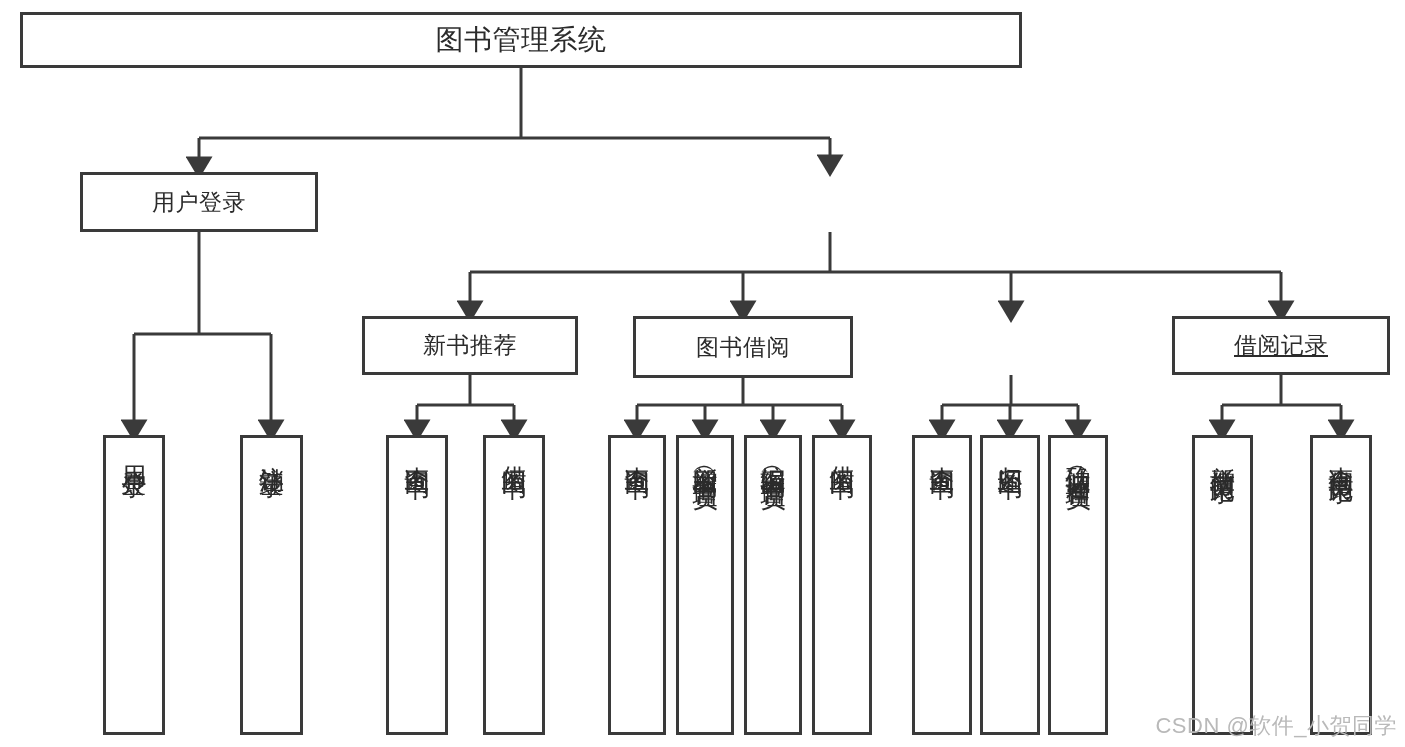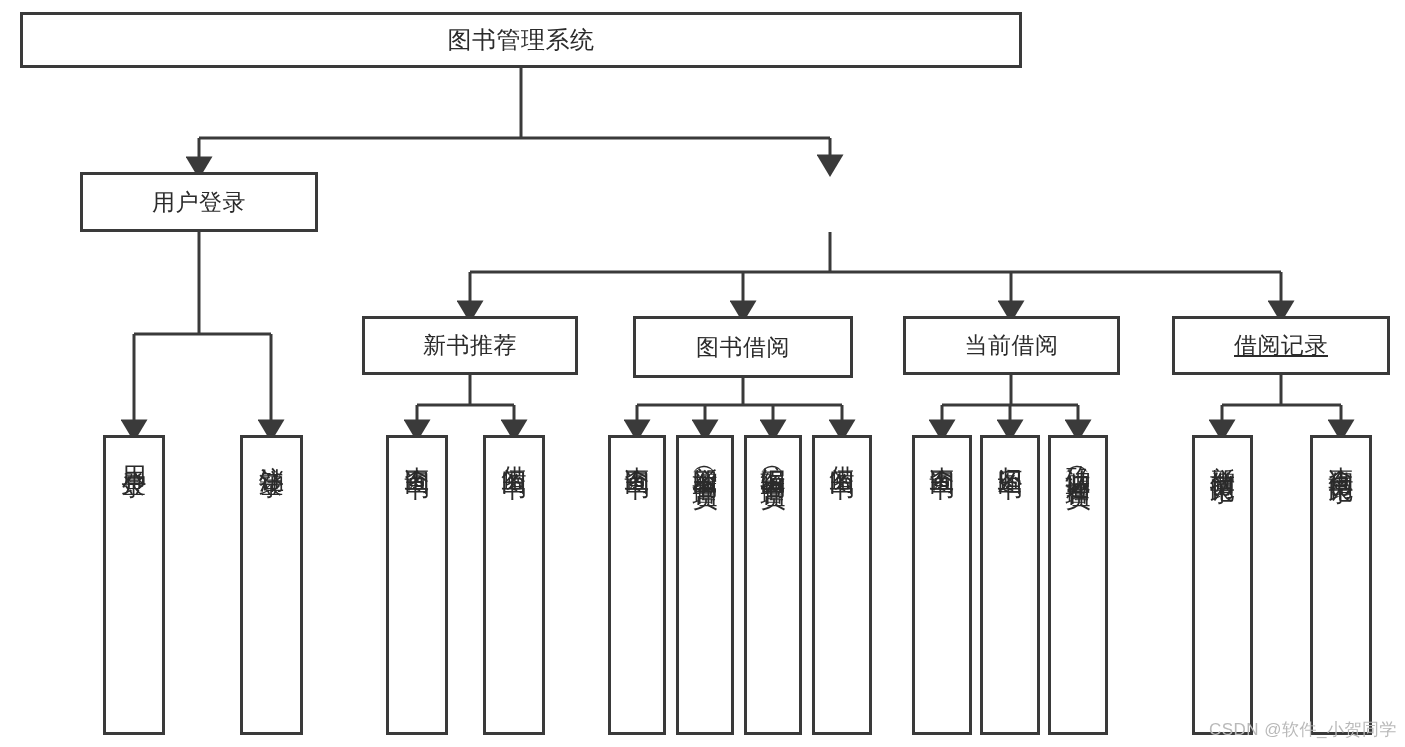--- a/index.html
+++ b/index.html
@@ -49,26 +49,26 @@
     align-items: flex-start;
     padding-top: 8px;
   }
   .node.vertical .label {
     writing-mode: vertical-rl;
     text-orientation: upright;
     font-size: 25px;
     letter-spacing: 3px;
     line-height: 1;
   }
-  .node.root .label { font-size: 24px; }
+  .node.root .label { font-size: 28px; }
   .watermark {
     position: absolute;
     right: 8px;
     bottom: 6px;
-    font-size: 17px;
+    font-size: 22px;
     color: #b9b9b9;
     white-space: nowrap;
     letter-spacing: 0.5px;
   }
 </style>
 </head>
 <body>
 
 <div id="canvas">
 
@@ -129,23 +129,20 @@
   <div class="node horizontal" style="left:80px; top:172px; width:238px; height:60px;">
     <span class="label">用户登录</span>
   </div>
 
   <div class="node horizontal" style="left:362px; top:316px; width:216px; height:59px;justify-content:center;">
     <span class="label">新书推荐</span>
   </div>
   <div class="node horizontal" style="left:633px; top:316px; width:220px; height:62px;align-items:center;">
     <span class="label">图书借阅</span>
   </div>
-  <div class="node horizontal" style="left:903px; top:316px; width:217px; height:59px;">
-    <span class="label">当前借阅</span>
-  </div>
   <div class="node horizontal" style="left:1172px; top:316px; width:218px; height:59px;text-decoration:underline;">
     <span class="label">借阅记录</span>
   </div>
 
   <div class="node vertical" style="left:103px; top:435px; width:62px; height:300px;">
     <span class="label">用户登录</span>
   </div>
   <div class="node vertical" style="left:240px; top:435px; width:63px; height:300px;">
     <span class="label">注销登录</span>
   </div>

